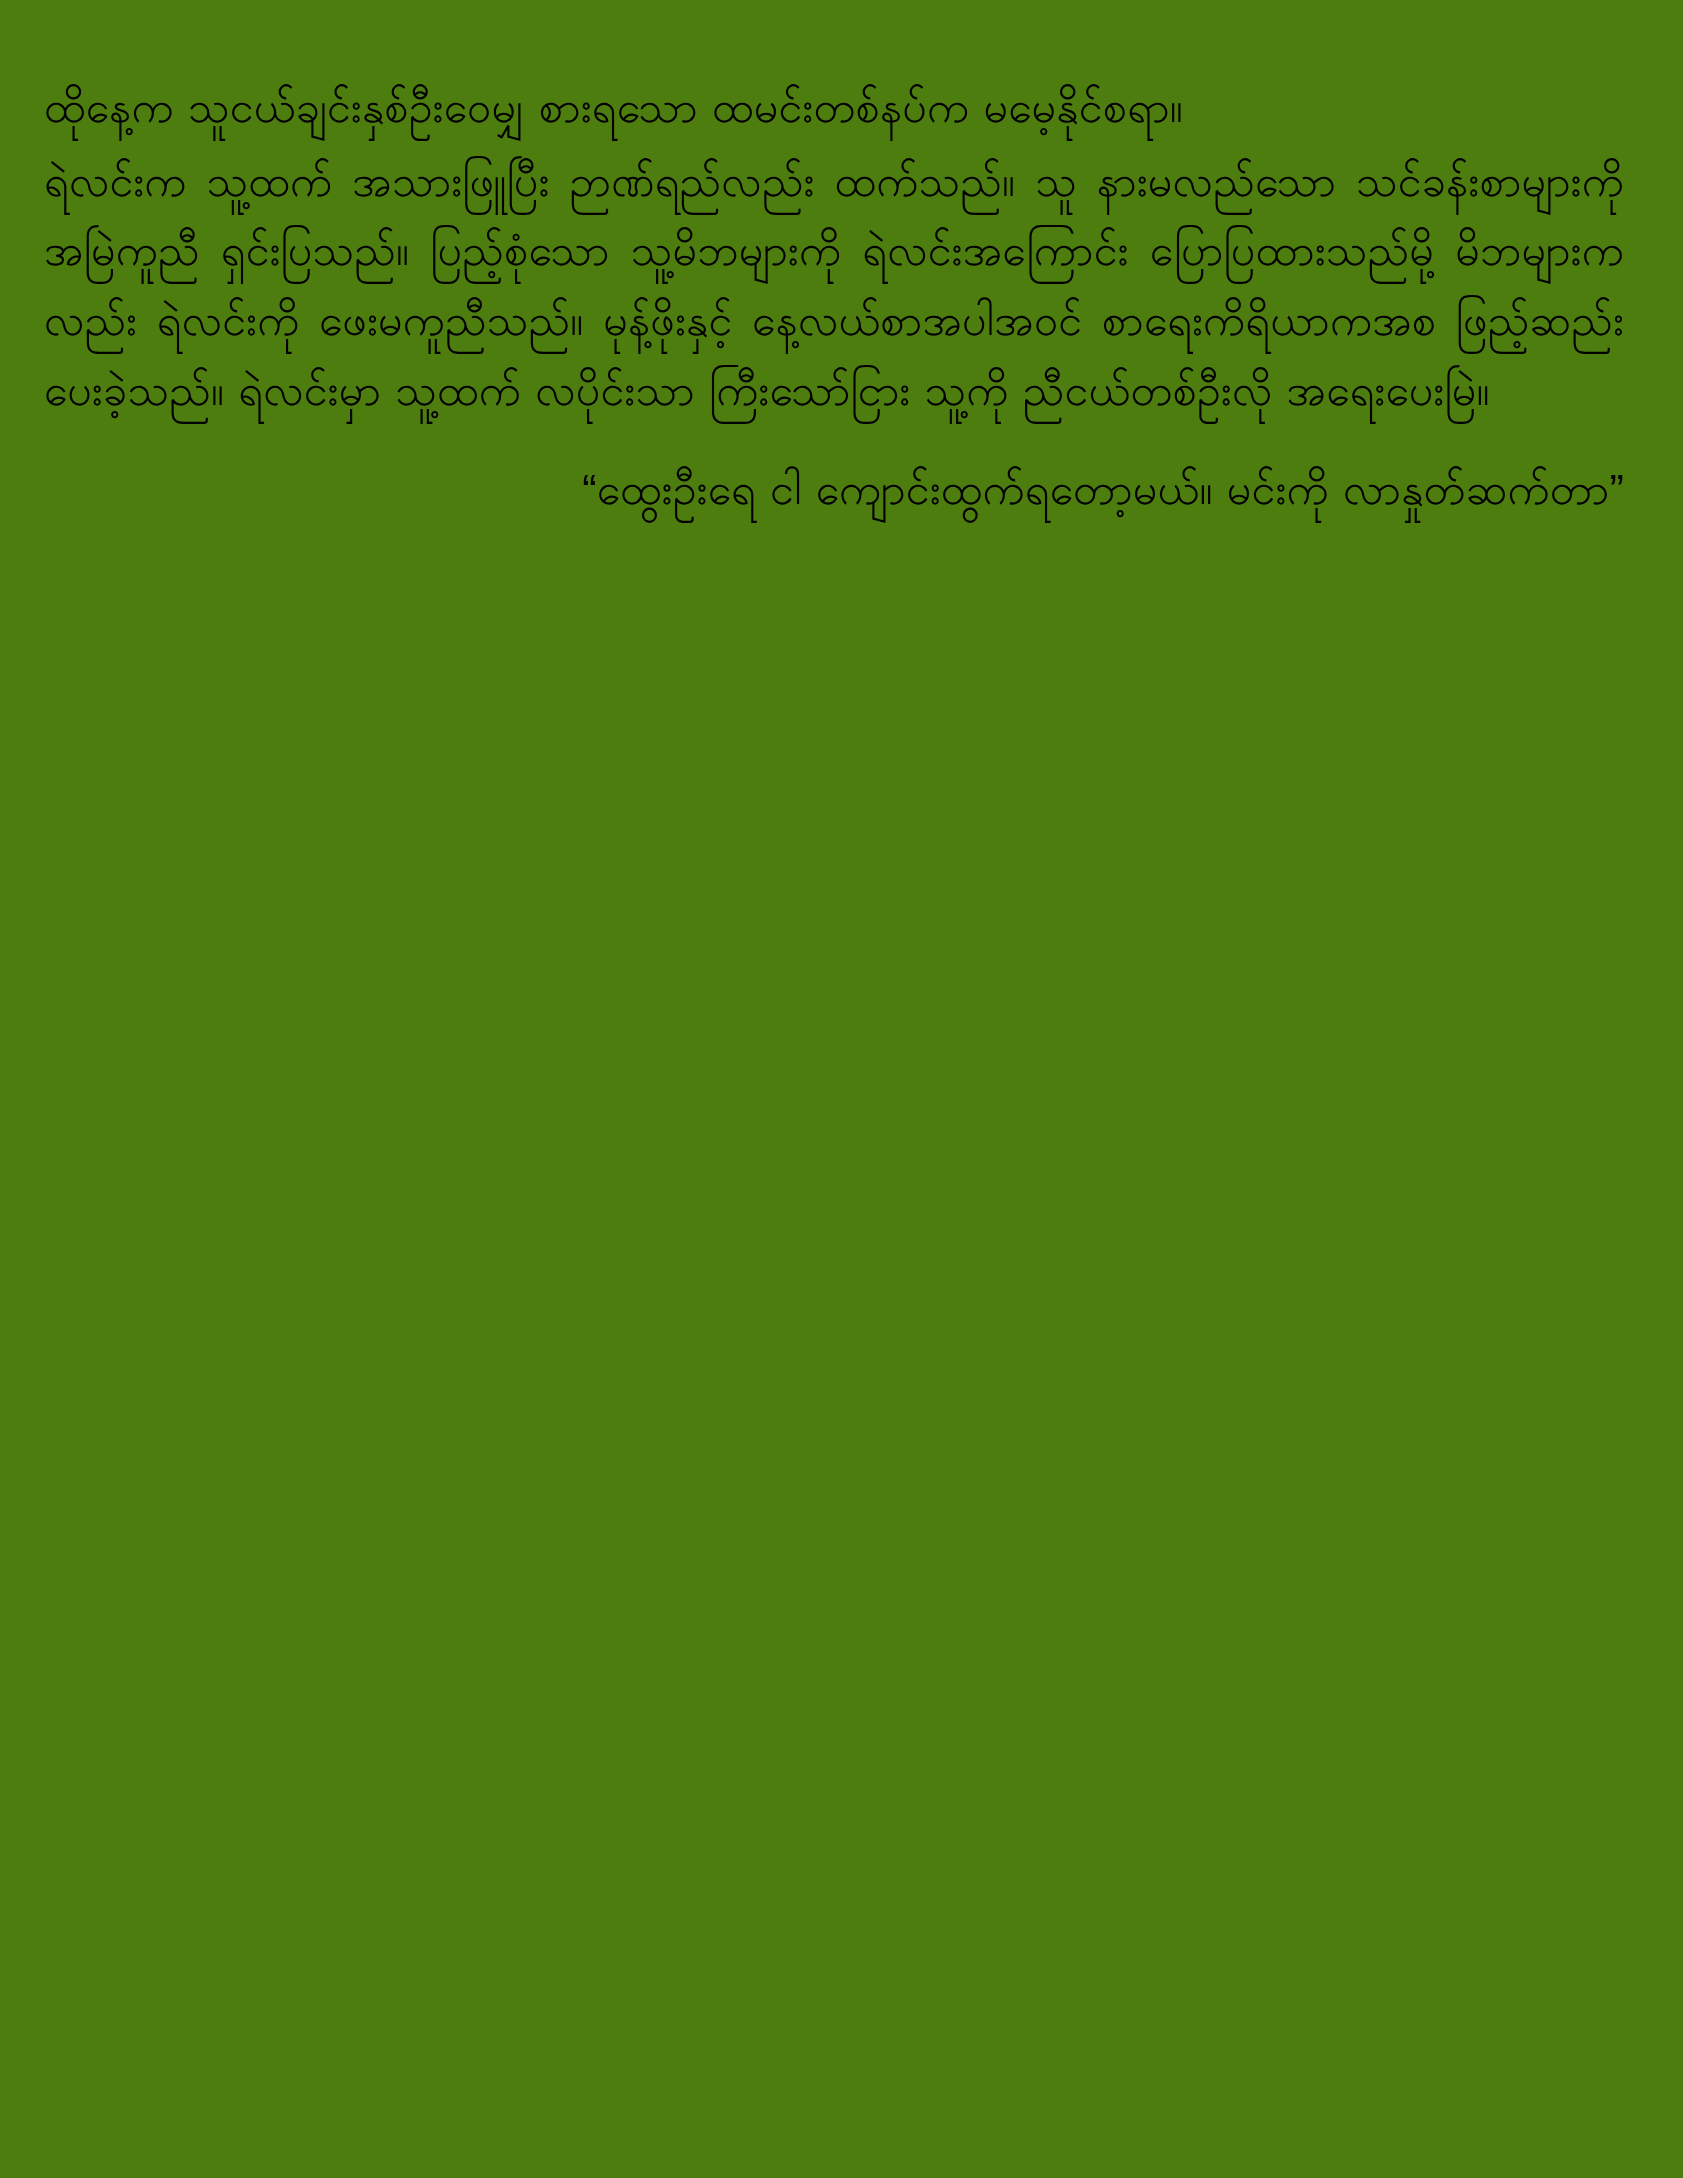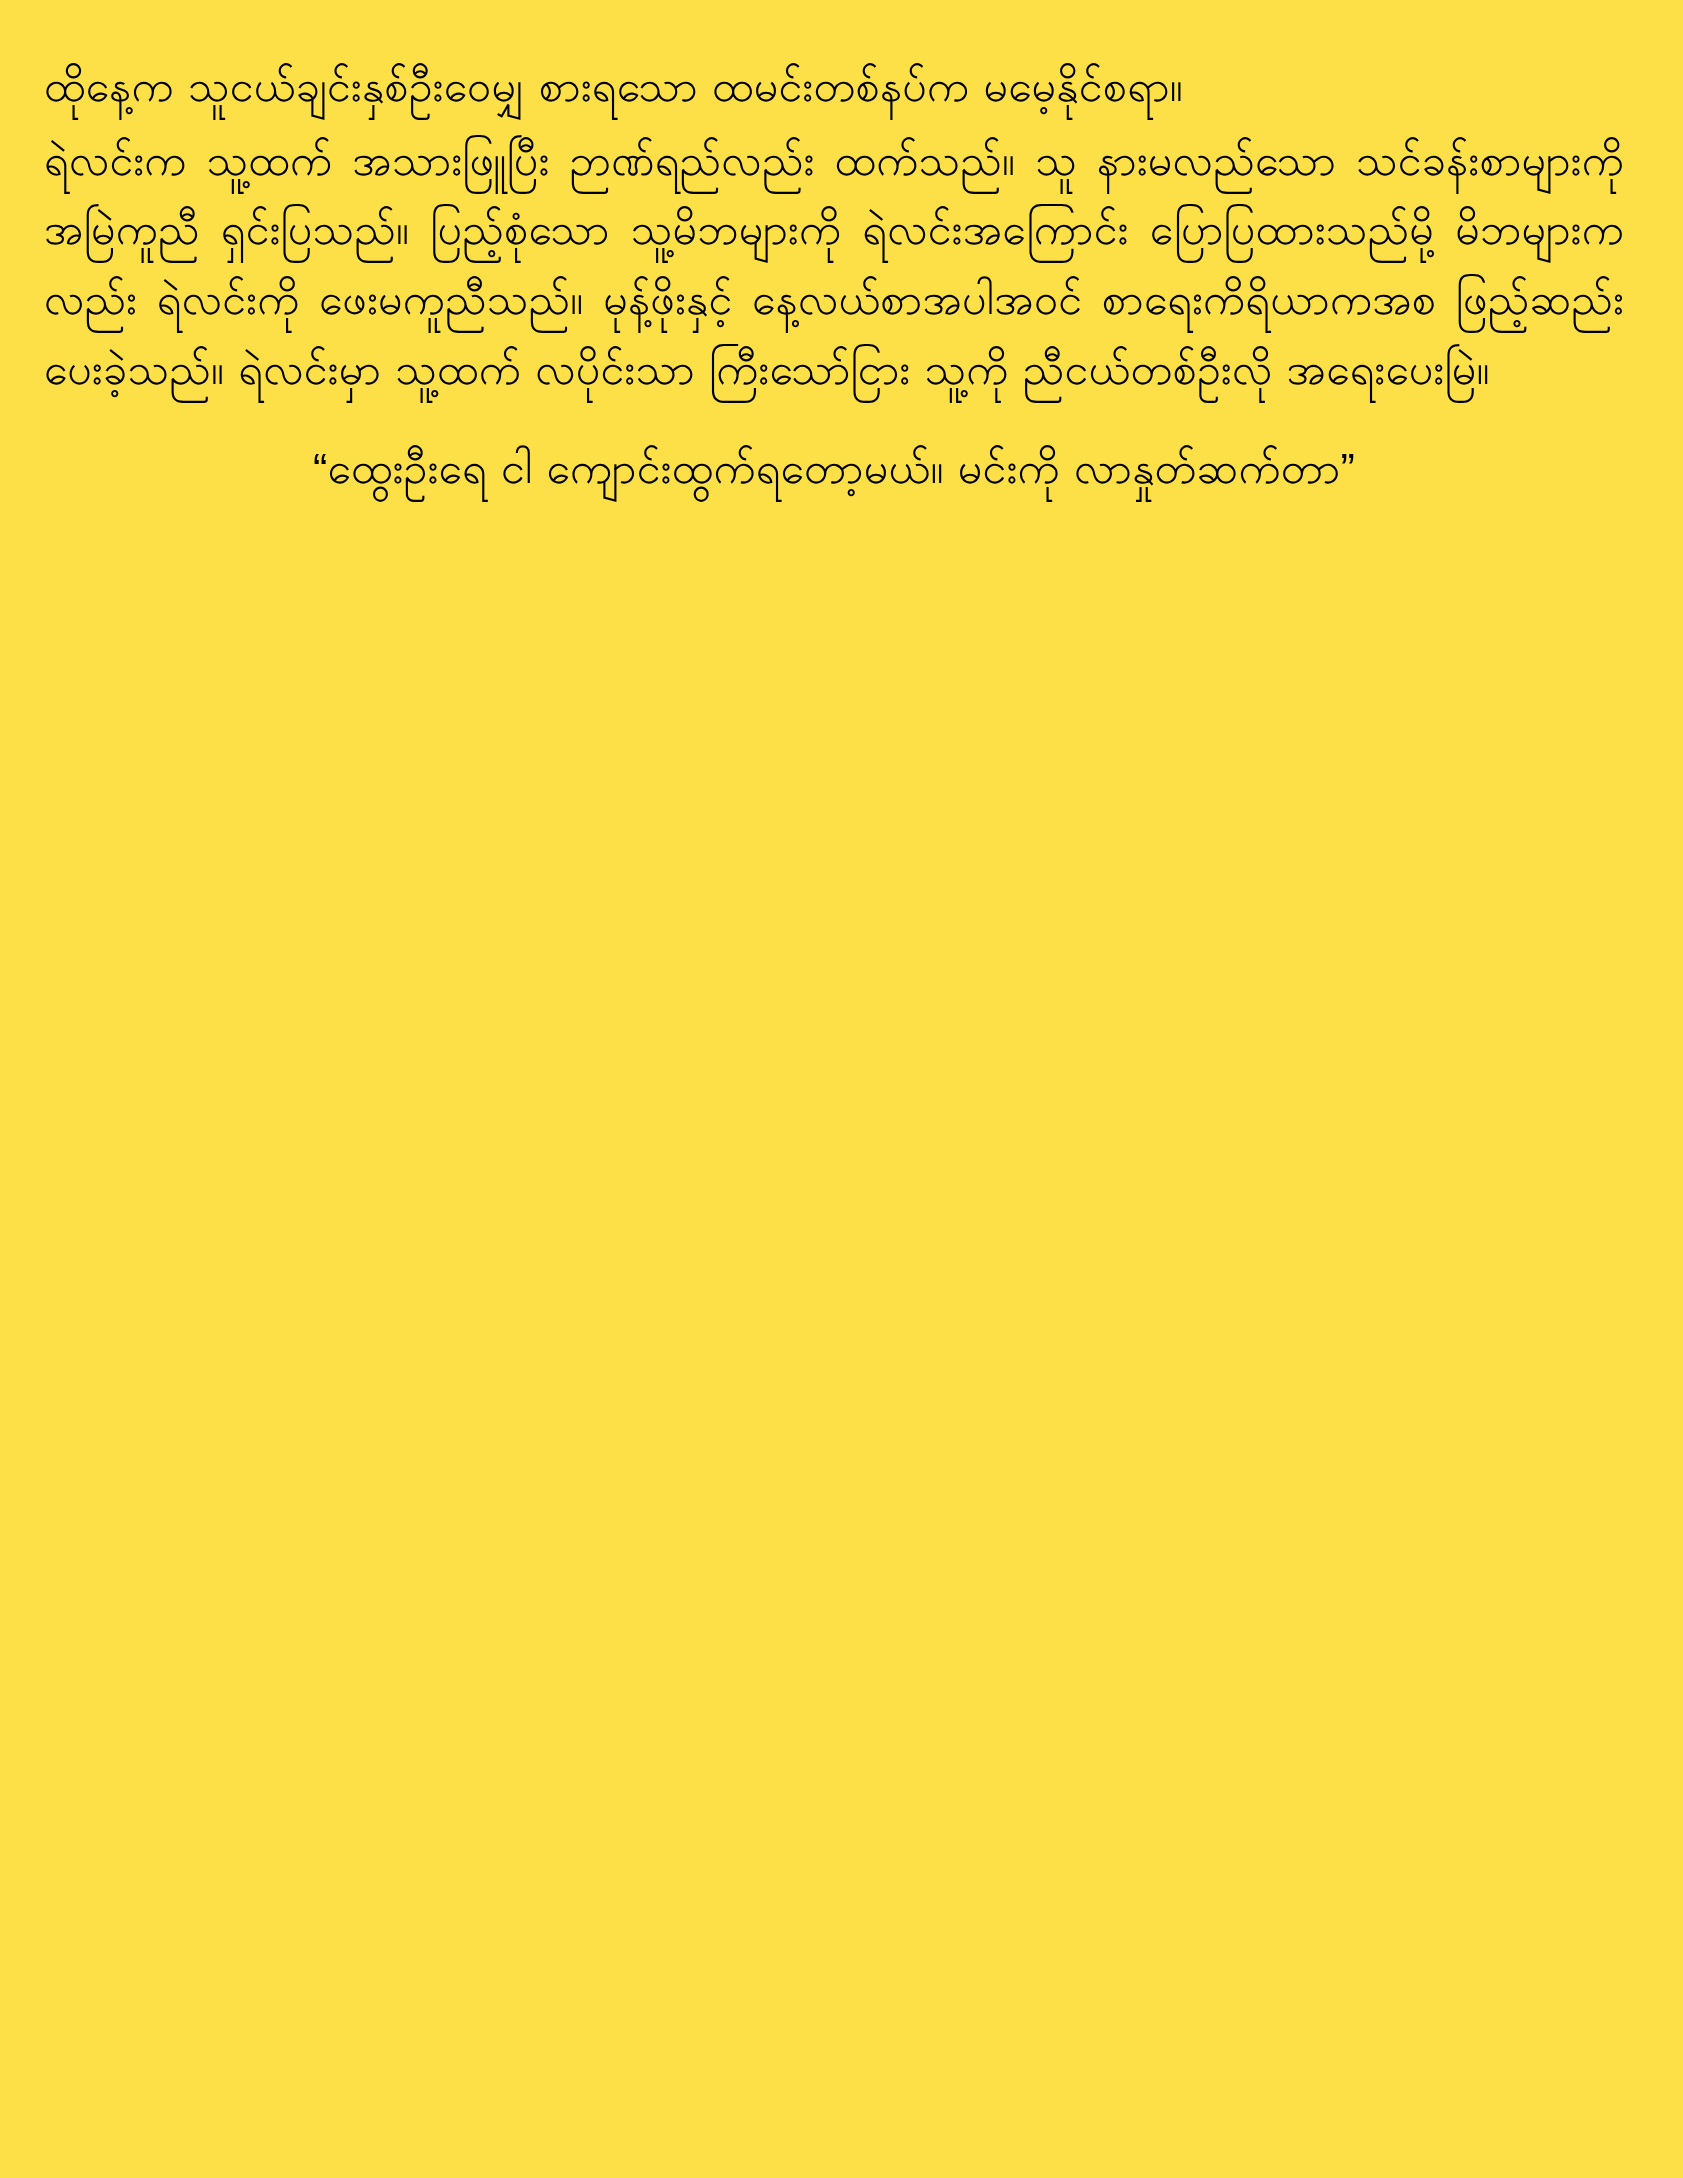--- a/index.html
+++ b/index.html
@@ -11,22 +11,22 @@
     width: 1683px;
     height: 2178px;
     font-family: "Liberation Sans", "DejaVu Sans", sans-serif;
     color: #000000;
     -webkit-font-smoothing: antialiased;
   }
   .page {
     box-sizing: border-box;
     width: 1683px;
     min-height: 2178px;
-    padding: 52px 59px 40px 44px;
-    background: #fde047;
+    padding: 73px 59px 40px 44px;
+    background: #4d7c0f;
   }
   .doc-body {
     display: block;
   }
   .para {
     font-size: 43px;
     line-height: 1.62;
     letter-spacing: 0.2px;
     margin: 0 0 10px 0;
     text-align: justify;
@@ -36,21 +36,21 @@
   .para.tight {
     margin-bottom: 4px;
   }
   .para.gap-after {
     margin-bottom: 30px;
   }
   .para.indent {
     text-indent: 26px;
   }
   .para.noj {
-    text-align: center;
+    text-align: right;
   }
 </style>
 </head>
 <body>
 
 <div class="page">
   <div class="doc-body">
     <p class="para tight">ထိုနေ့က သူငယ်ချင်းနှစ်ဦးဝေမျှ စားရသော ထမင်းတစ်နပ်က မမေ့နိုင်စရာ။</p>
     <p class="para gap-after">ရဲလင်းက သူ့ထက် အသားဖြူပြီး ဉာဏ်ရည်လည်း ထက်သည်။ သူ နားမလည်သော သင်ခန်းစာများကို အမြဲကူညီ ရှင်းပြသည်။ ပြည့်စုံသော သူ့မိဘများကို ရဲလင်းအကြောင်း ပြောပြထားသည်မို့ မိဘများကလည်း ရဲလင်းကို ဖေးမကူညီသည်။ မုန့်ဖိုးနှင့် နေ့လယ်စာအပါအဝင် စာရေးကိရိယာကအစ ဖြည့်ဆည်းပေးခဲ့သည်။ ရဲလင်းမှာ သူ့ထက် လပိုင်းသာ ကြီးသော်ငြား သူ့ကို ညီငယ်တစ်ဦးလို အရေးပေးမြဲ။</p>
     <p class="para noj tight">“ထွေးဦးရေ ငါ ကျောင်းထွက်ရတော့မယ်။ မင်းကို လာနှုတ်ဆက်တာ”</p>

